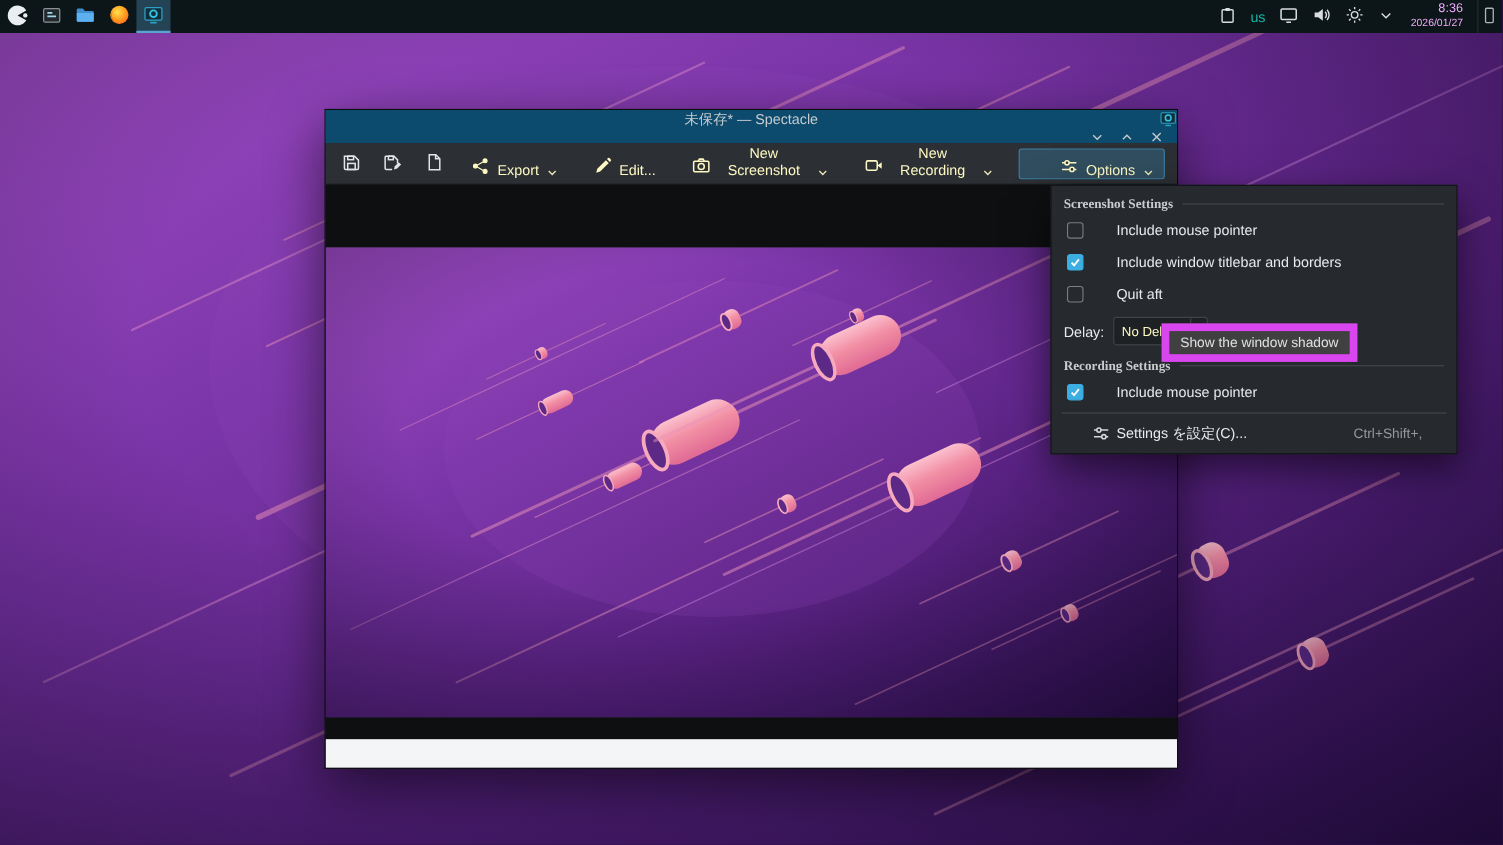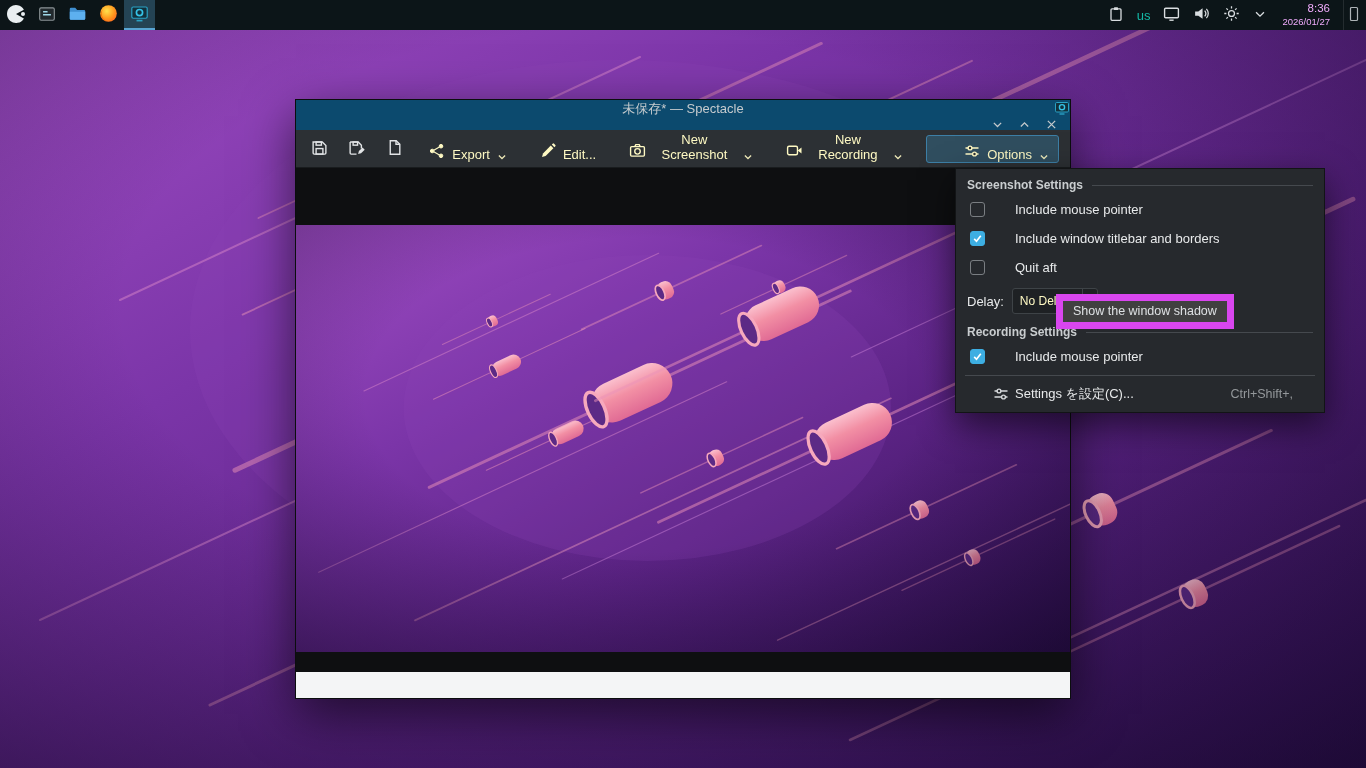--- a/index.html
+++ b/index.html
@@ -47,21 +47,21 @@
   .preview-top { height:57px; background:#0e0f11; }
   .preview { display:block; width:774px; height:427px; }
   .preview-bottom { height:20px; background:#0e0f11; }
   .window-footer { height:26px; background:#f4f5f6; }
 
   
   .menu { position:absolute; left:955px; top:168px; width:370px; background:#26292d;
           border:1px solid #121416; box-shadow:0 12px 32px rgba(0,0,0,0.55); z-index:60;
           padding:4px 3px; color:#e8eaeb; font-size:13px; }
   .menu-section { display:flex; align-items:center; gap:9px; padding:5px 8px 3px; height:22px;
-                  font-weight:bold; font-size:12px; color:#c9cdcf; }
+                  font-weight:bold; font-size:12px; color:#c9cdcf;font-family:Liberation Serif, serif; }
   .menu-section .rule { flex:1; border-top:1px solid #45494e; }
   .menu-item { display:flex; align-items:center; height:29px; padding:0 8px;
                border:1px solid transparent; border-radius:3px; }
   .menu-item.hl { background:#1e4a63; border-color:#54a6d8; }
   .menu-item .lbl { margin-left:30px; }
   .cb { width:15px; height:15px; margin-left:2px; border:1px solid #7a7e82; border-radius:3px;
         background:transparent; display:flex; align-items:center; justify-content:center; padding:0; }
   .cb svg { display:none; }
   .cb.checked { background:#3daee2; border-color:#3daee2; }
   .cb.checked svg { display:block; }

